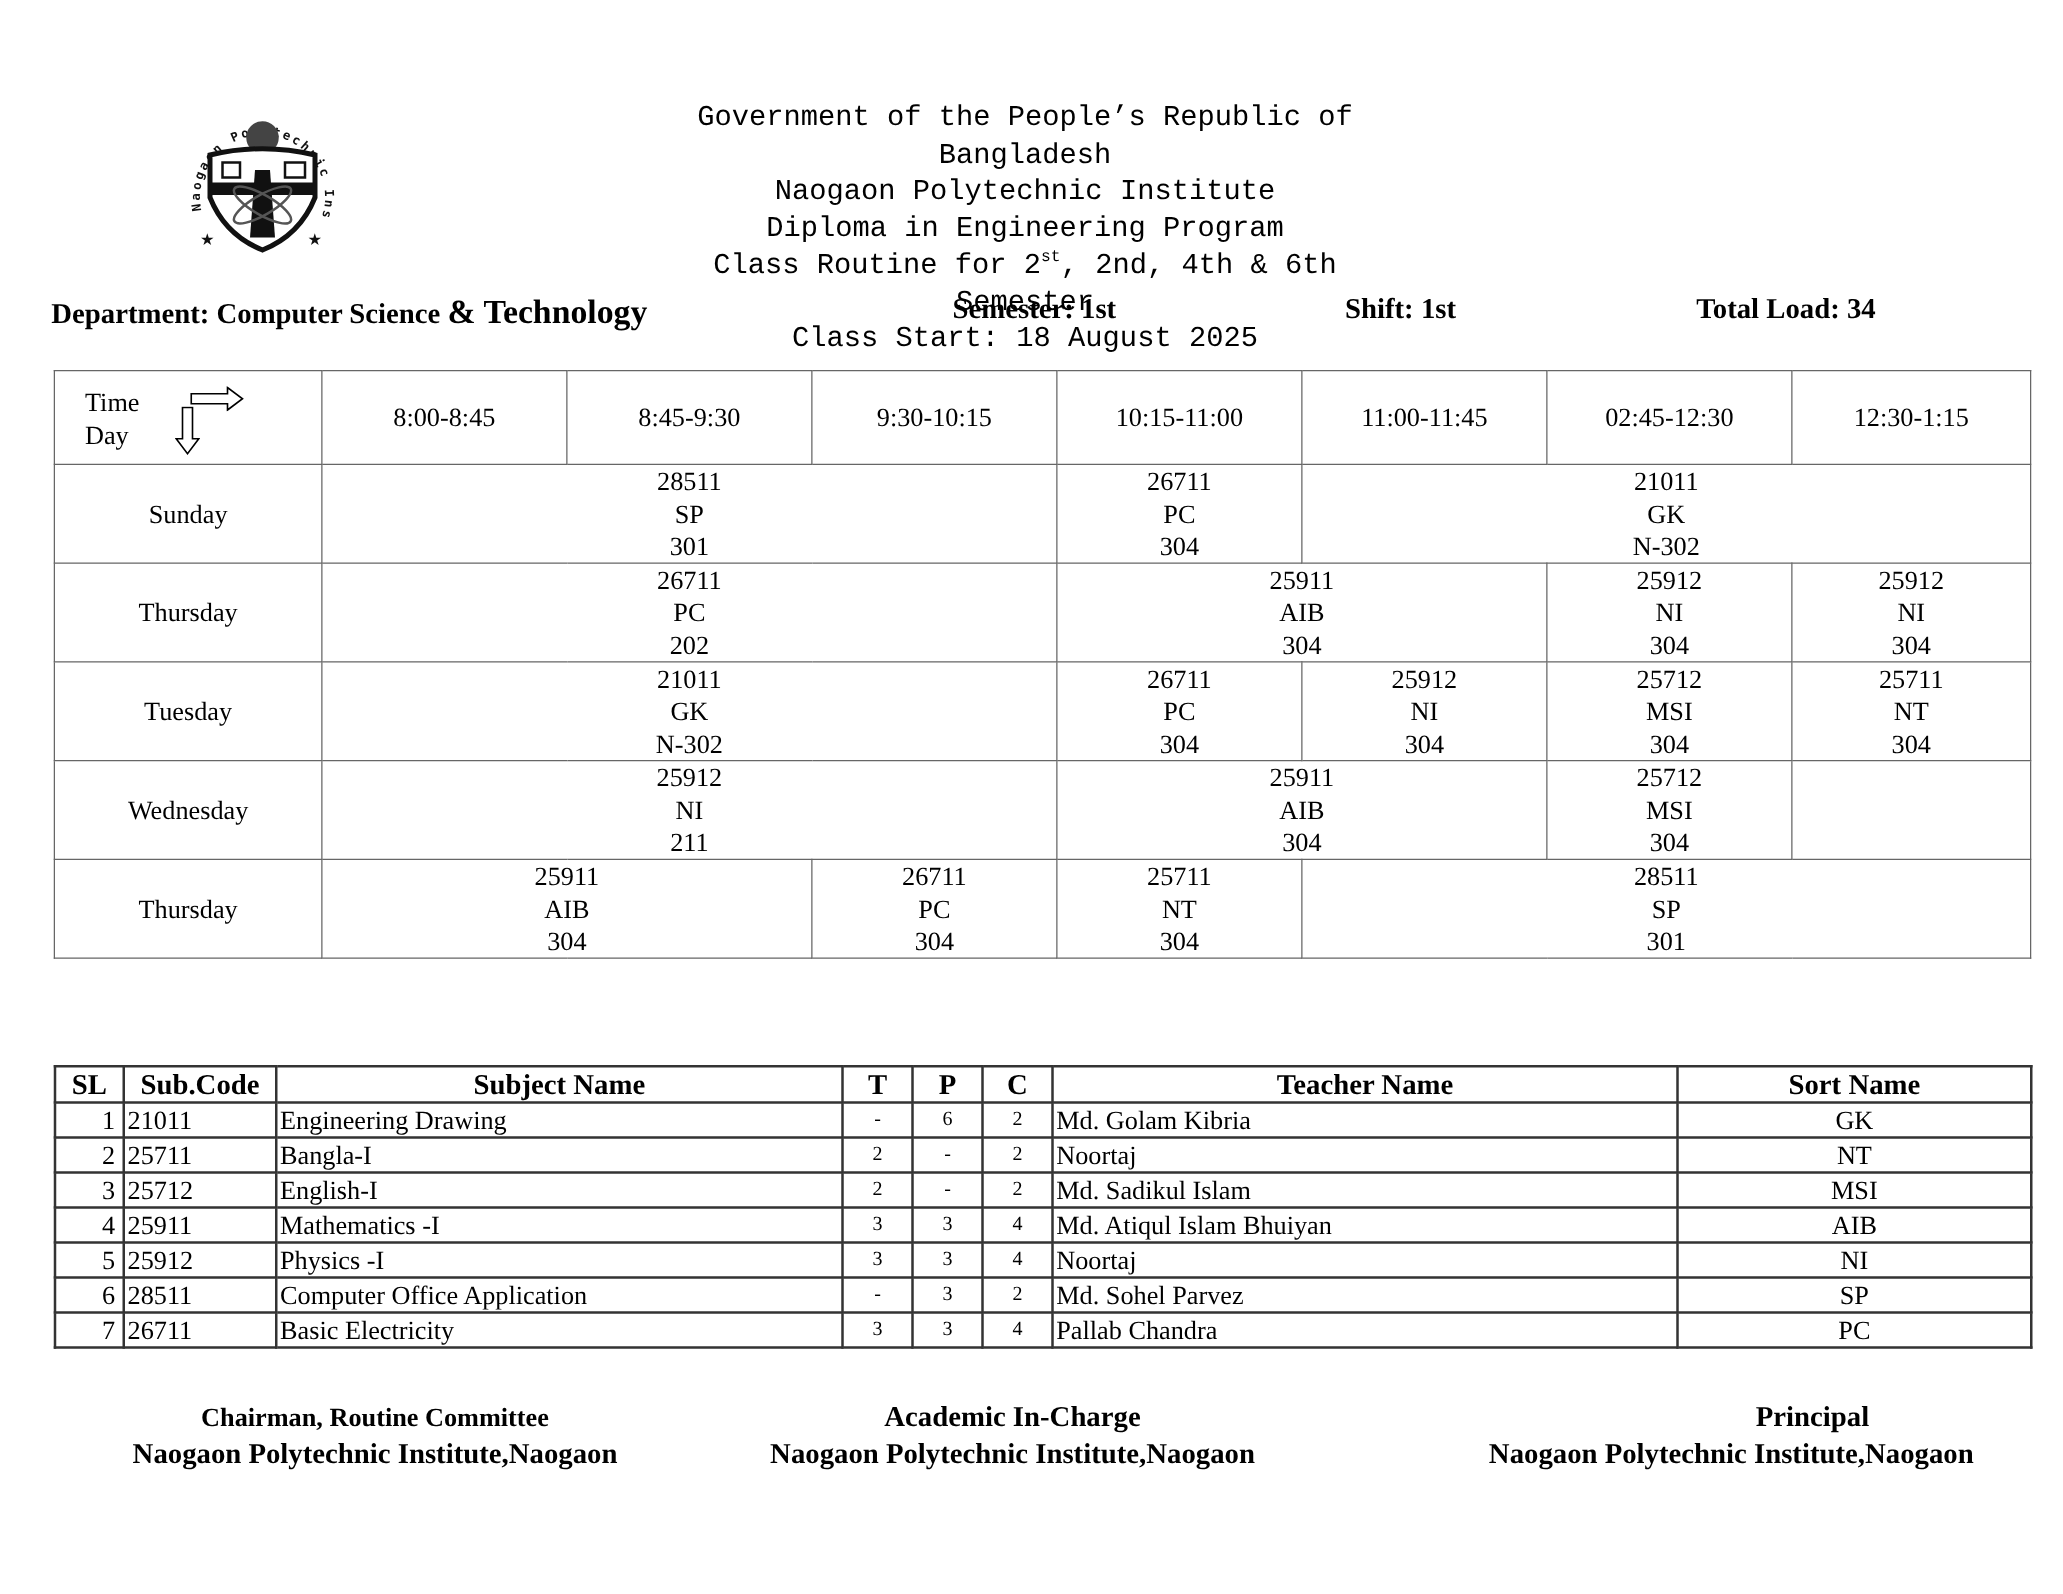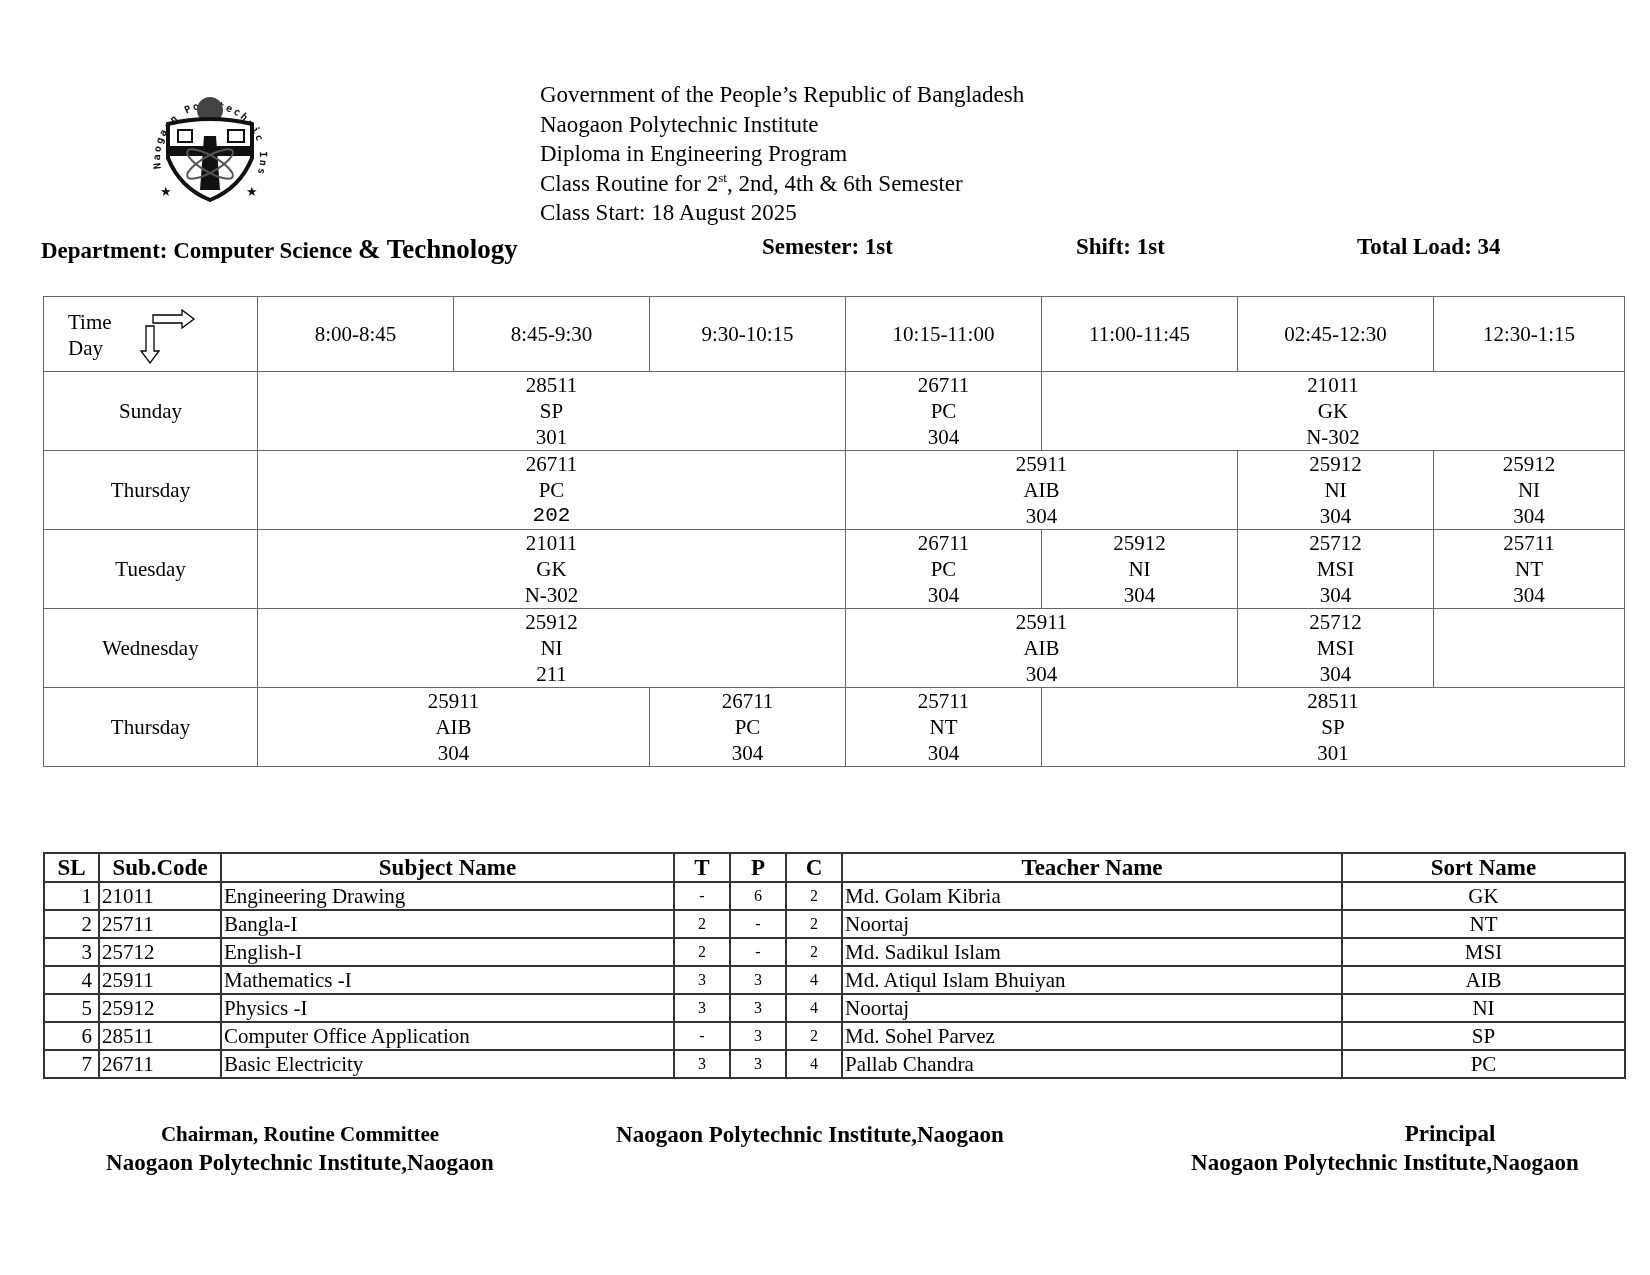--- a/index.html
+++ b/index.html
@@ -3,21 +3,21 @@
 <meta charset="utf-8">
 <style>
   html, body { margin: 0; padding: 0; background: #ffffff; }
   body {
     width: 1650px; height: 1275px; position: relative; overflow: hidden;
     font-family: "Liberation Serif", "DejaVu Serif", serif; color: #000;
   }
   .logo { position: absolute; left: 140px; top: 80px; width: 140px; height: 130px; }
   .header {
     position: absolute; left: 540px; top: 80px; width: 560px;
-    font-size: 23px; line-height: 29.5px;
+    text-align: center; font-size: 23px; line-height: 29.5px; font-family: Liberation Mono, monospace;
   }
   .header sup { font-size: 13px; vertical-align: 9px; line-height: 0; }
   .meta { position: absolute; top: 234px; font-weight: bold; font-size: 23px; white-space: nowrap; }
   .meta .big { font-size: 27px; }
   .meta.dept { left: 41px; }
   .meta.sem { left: 762px; }
   .meta.shift { left: 1076px; }
   .meta.load { left: 1357px; }
 
   table { border-collapse: collapse; position: absolute; }
@@ -139,21 +139,21 @@
           <div style="min-height: 26px;">21011</div>
           <div style="min-height: 26px;">GK</div>
           <div style="min-height: 26px;">N-302</div>
         </td>
       </tr>
       <tr class="day">
         <td>Thursday</td>
         <td colspan="3">
           <div style="min-height: 26px;">26711</div>
           <div style="min-height: 26px;">PC</div>
-          <div style="min-height: 26px; font-family: Liberation Mono, monospace;">202</div>
+          <div style="min-height: 26px;">202</div>
         </td>
         <td colspan="2">
           <div style="min-height: 26px;">25911</div>
           <div style="min-height: 26px;">AIB</div>
           <div style="min-height: 26px;">304</div>
         </td>
         <td colspan="1">
           <div style="min-height: 26px;">25912</div>
           <div style="min-height: 26px;">NI</div>
           <div style="min-height: 26px;">304</div>
@@ -334,18 +334,19 @@
         <td class="c">PC</td>
       </tr>
     </tbody>
 </table>
 
 <div class="sig s1">
   <div class="role">Chairman, Routine Committee</div>
   <div class="inst">Naogaon Polytechnic Institute,Naogaon</div>
 </div>
 <div class="sig s2">
+  <div class="role">Academic In-Charge</div>
   <div class="inst">Naogaon Polytechnic Institute,Naogaon</div>
 </div>
 <div class="sig s3">
   <div class="role">Principal</div>
   <div class="inst">Naogaon Polytechnic Institute,Naogaon</div>
 </div>
 
 </body></html>

